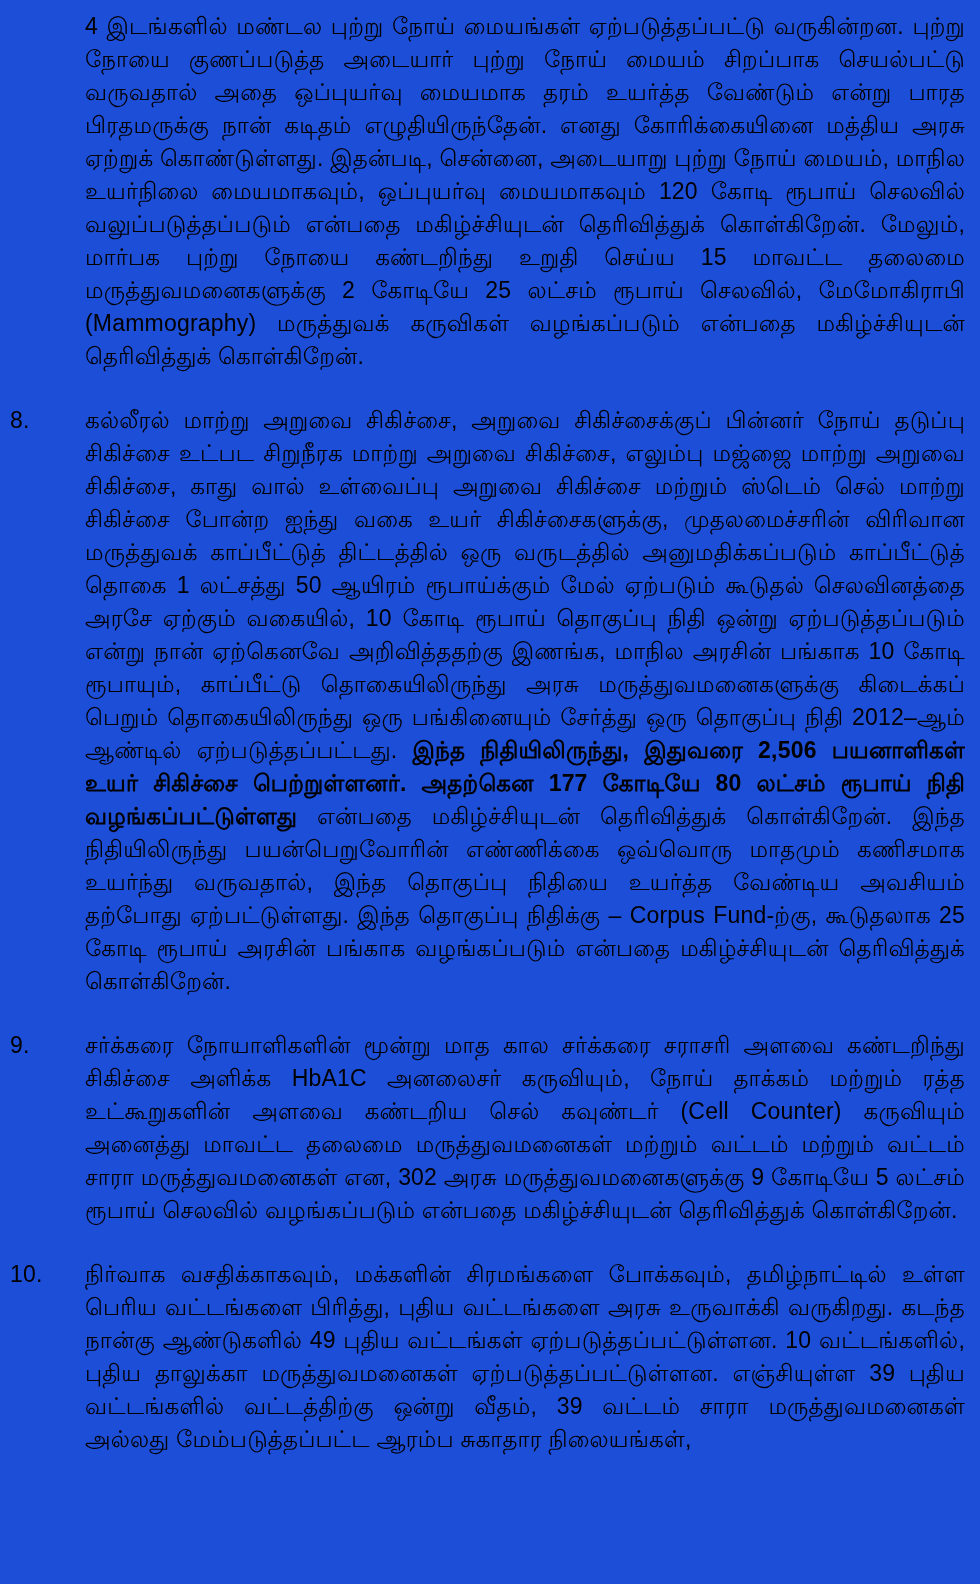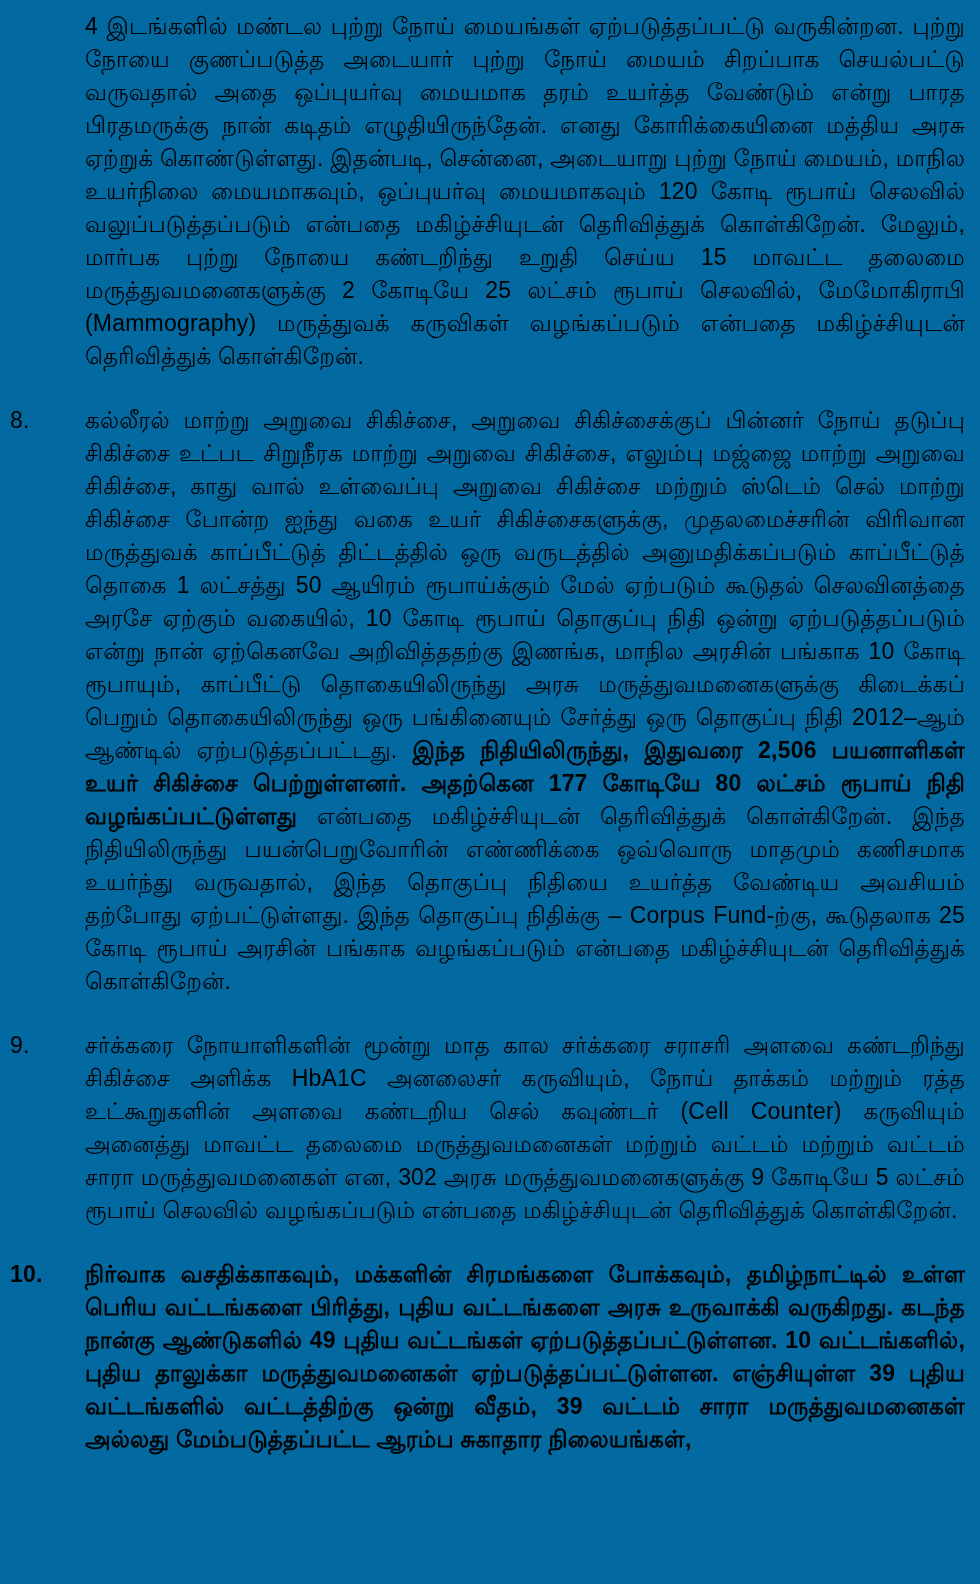--- a/index.html
+++ b/index.html
@@ -12,34 +12,33 @@
     height: 1584px;
     overflow: hidden;
     font-family: "Liberation Sans", "DejaVu Sans", sans-serif;
     color: #000000;
   }
   .doc-page {
     box-sizing: border-box;
     width: 980px;
     height: 1584px;
     padding: 10px 15px 0 10px;
-    background: #0369a1;
+    background: #1d4ed8;
   }
   .para {
     position: relative;
     margin: 0 0 31px 75px;   
     font-size: 23px;
     line-height: 33px;
     text-align: justify;
     text-justify: inter-word;
     letter-spacing: 0.2px;
   }
   .para:last-child {
     margin-bottom: 4px;
-    font-weight: bold;
   }
   .para-number {
     position: absolute;
     left: -75px;
     top: 0;
     width: 60px;
     text-align: left;
     font-size: 23px;
     line-height: 33px;
   }

